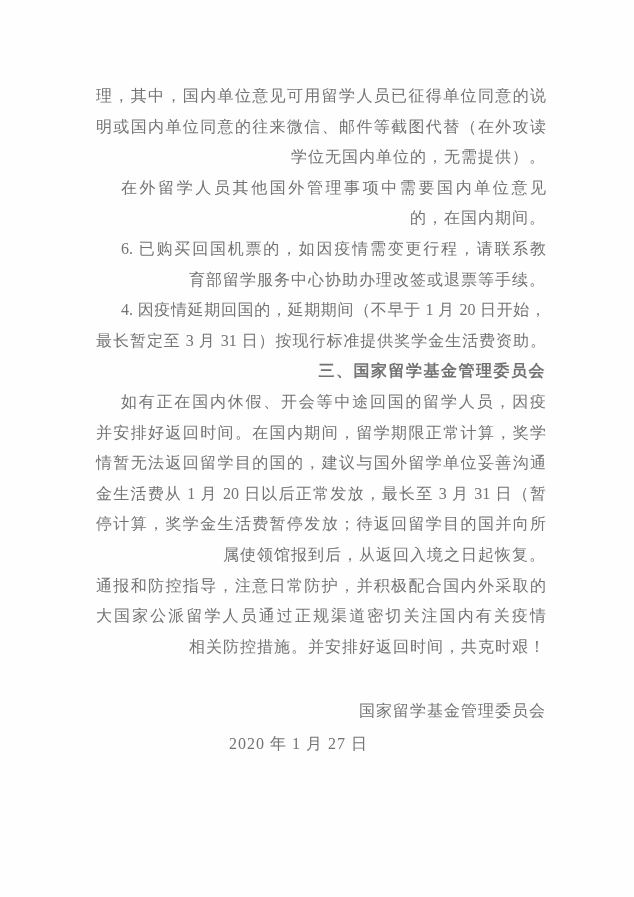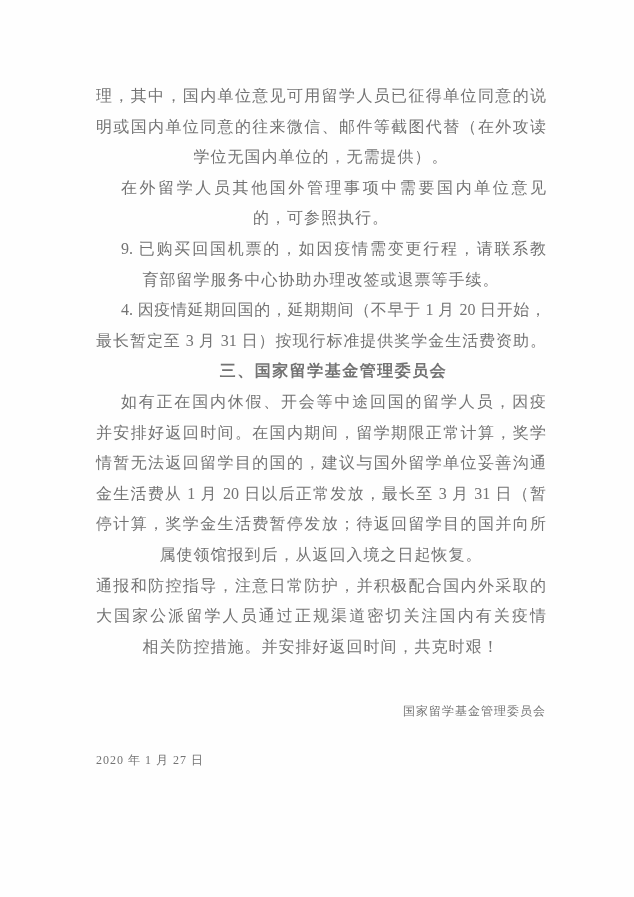--- a/index.html
+++ b/index.html
@@ -14,60 +14,60 @@
   .doc{
     position:absolute;
     left:96px;top:81px;
     width:450px;
   }
   .line{
     font-size:16px;
     line-height:30.6px;
     height:30.6px;
     letter-spacing:1px;
-    text-align:center;
+    text-align:right;
     white-space:nowrap;
   }
   .line.justify{
     white-space:normal;
     letter-spacing:0;
     text-align:justify;
     text-align-last:justify;
     text-justify:inter-character;
   }
   .line.indent{ padding-left:25px; }
   .line.bold{ font-weight:700; letter-spacing:1.5px; }
   .sig-block{ margin-top:34px; }
   .sig{
-    font-size:12px;
+    font-size:16px;
     line-height:30.6px;
     letter-spacing:1px;
     text-align:right;
   }
   .date{
-    font-size:12px;
+    font-size:16px;
     line-height:30.6px;
     letter-spacing:1px;
-    text-align:left;
+    text-align:center;
     padding-right:45px;
-    margin-top:18px;
+    margin-top:2px;
   }
 </style>
 </head>
 <body>
 
 <div class="page">
   <div class="doc">
     <div id="doc-lines">
         <div class="line justify">理，其中，国内单位意见可用留学人员已征得单位同意的说</div>
         <div class="line justify">明或国内单位同意的往来微信、邮件等截图代替（在外攻读</div>
         <div class="line">学位无国内单位的，无需提供）。</div>
         <div class="line indent justify">在外留学人员其他国外管理事项中需要国内单位意见</div>
-        <div class="line">的，可参照执行。</div>
-        <div class="line indent justify">9. 已购买回国机票的，如因疫情需变更行程，请联系教</div>
+        <div class="line">的，在国内期间。</div>
+        <div class="line indent justify">6. 已购买回国机票的，如因疫情需变更行程，请联系教</div>
         <div class="line">育部留学服务中心协助办理改签或退票等手续。</div>
         <div class="line indent justify">4. 因疫情延期回国的，延期期间（不早于 1 月 20 日开始，</div>
         <div class="line justify">最长暂定至 3 月 31 日）按现行标准提供奖学金生活费资助。</div>
         <div class="line indent bold">三、国家留学基金管理委员会</div>
         <div class="line indent justify">如有正在国内休假、开会等中途回国的留学人员，因疫</div>
         <div class="line justify">并安排好返回时间。在国内期间，留学期限正常计算，奖学</div>
         <div class="line justify">情暂无法返回留学目的国的，建议与国外留学单位妥善沟通</div>
         <div class="line justify">金生活费从 1 月 20 日以后正常发放，最长至 3 月 31 日（暂</div>
         <div class="line justify">停计算，奖学金生活费暂停发放；待返回留学目的国并向所</div>
         <div class="line">属使领馆报到后，从返回入境之日起恢复。</div>

